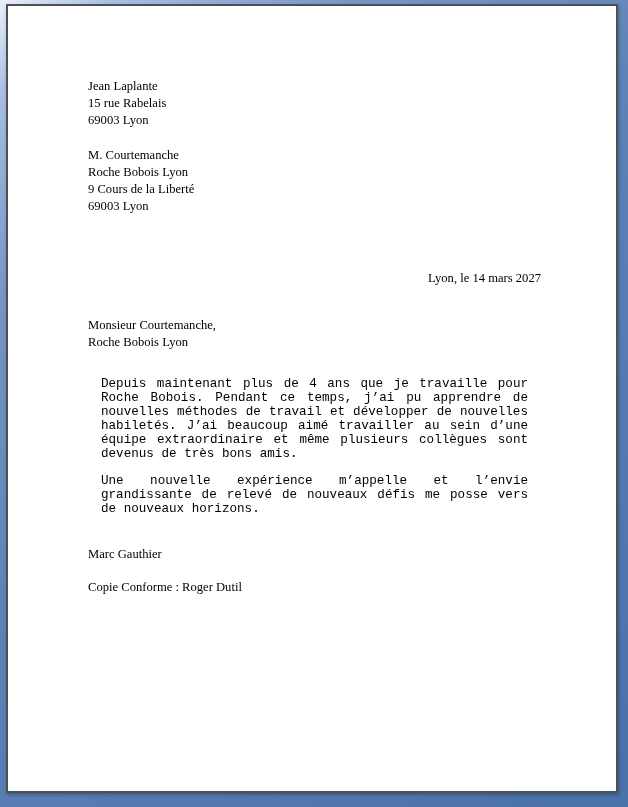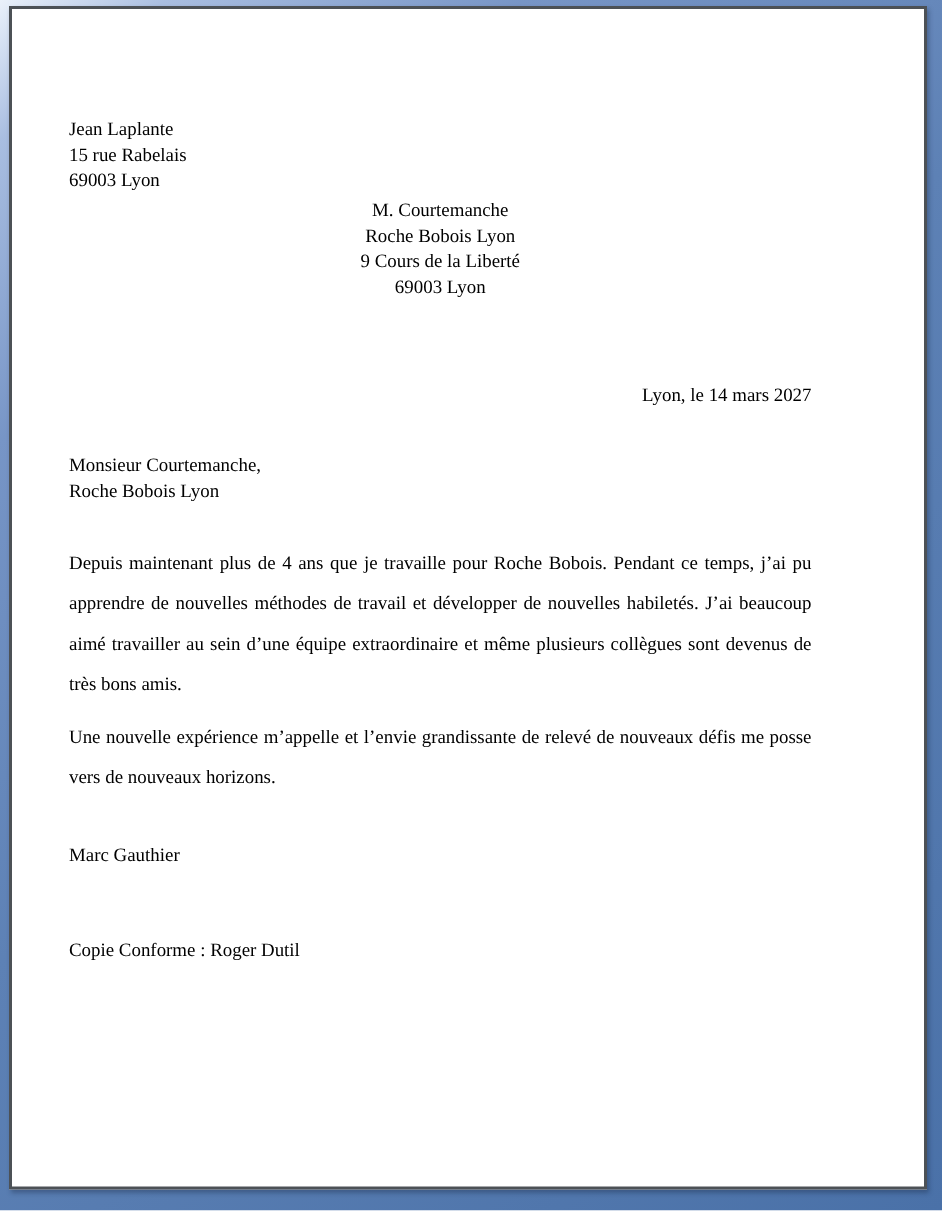--- a/index.html
+++ b/index.html
@@ -30,41 +30,42 @@
     width: 612px;
     height: 789px;
     box-sizing: border-box;
     background: var(--page-bg, #ffffff);
     border: 2px solid var(--page-border, #4c5156);
     box-shadow: 1px 2px 3px rgba(20, 35, 60, 0.35);
   }
   .content {
     position: absolute;
     top: 0; left: 0; right: 0; bottom: 0;
-    padding: 72px 75px 0 38px;
+    padding: 72px 75px 0 80px;
     color: var(--text-color, #000000);
     font-size: 12.6px;
     line-height: 17px;
   }
   .addr-line { white-space: nowrap; }
-  .recipient { text-align: center; margin-top: 3px; }
+  .recipient { text-align: left; margin-top: 18px; }
   .date-block { text-align: right; margin-top: 55px; }
   .salutation { margin-top: 30px; }
   .body-par {
     text-align: justify;
-    line-height: 27px;
-    margin: 0;
+    line-height: 14px;
+    margin: 13px;
+    font-family: Liberation Mono, monospace;
   }
   .par-1 { margin-top: 26px; }
   .par-2 { margin-top: 8px; }
   .par-3 { margin-top: 10px; }
   .par-4 { margin-top: 10px; }
   .closing { margin-top: 8px; }
   .signature { margin-top: 30px; }
-  .cc { margin-top: 46px; }
+  .cc { margin-top: 16px; }
 </style>
 </head>
 <body>
 
 <div class="backdrop">
   <div class="page">
     <div class="content">
 
       <div class="sender">
         <div class="addr-line">Jean Laplante</div>

